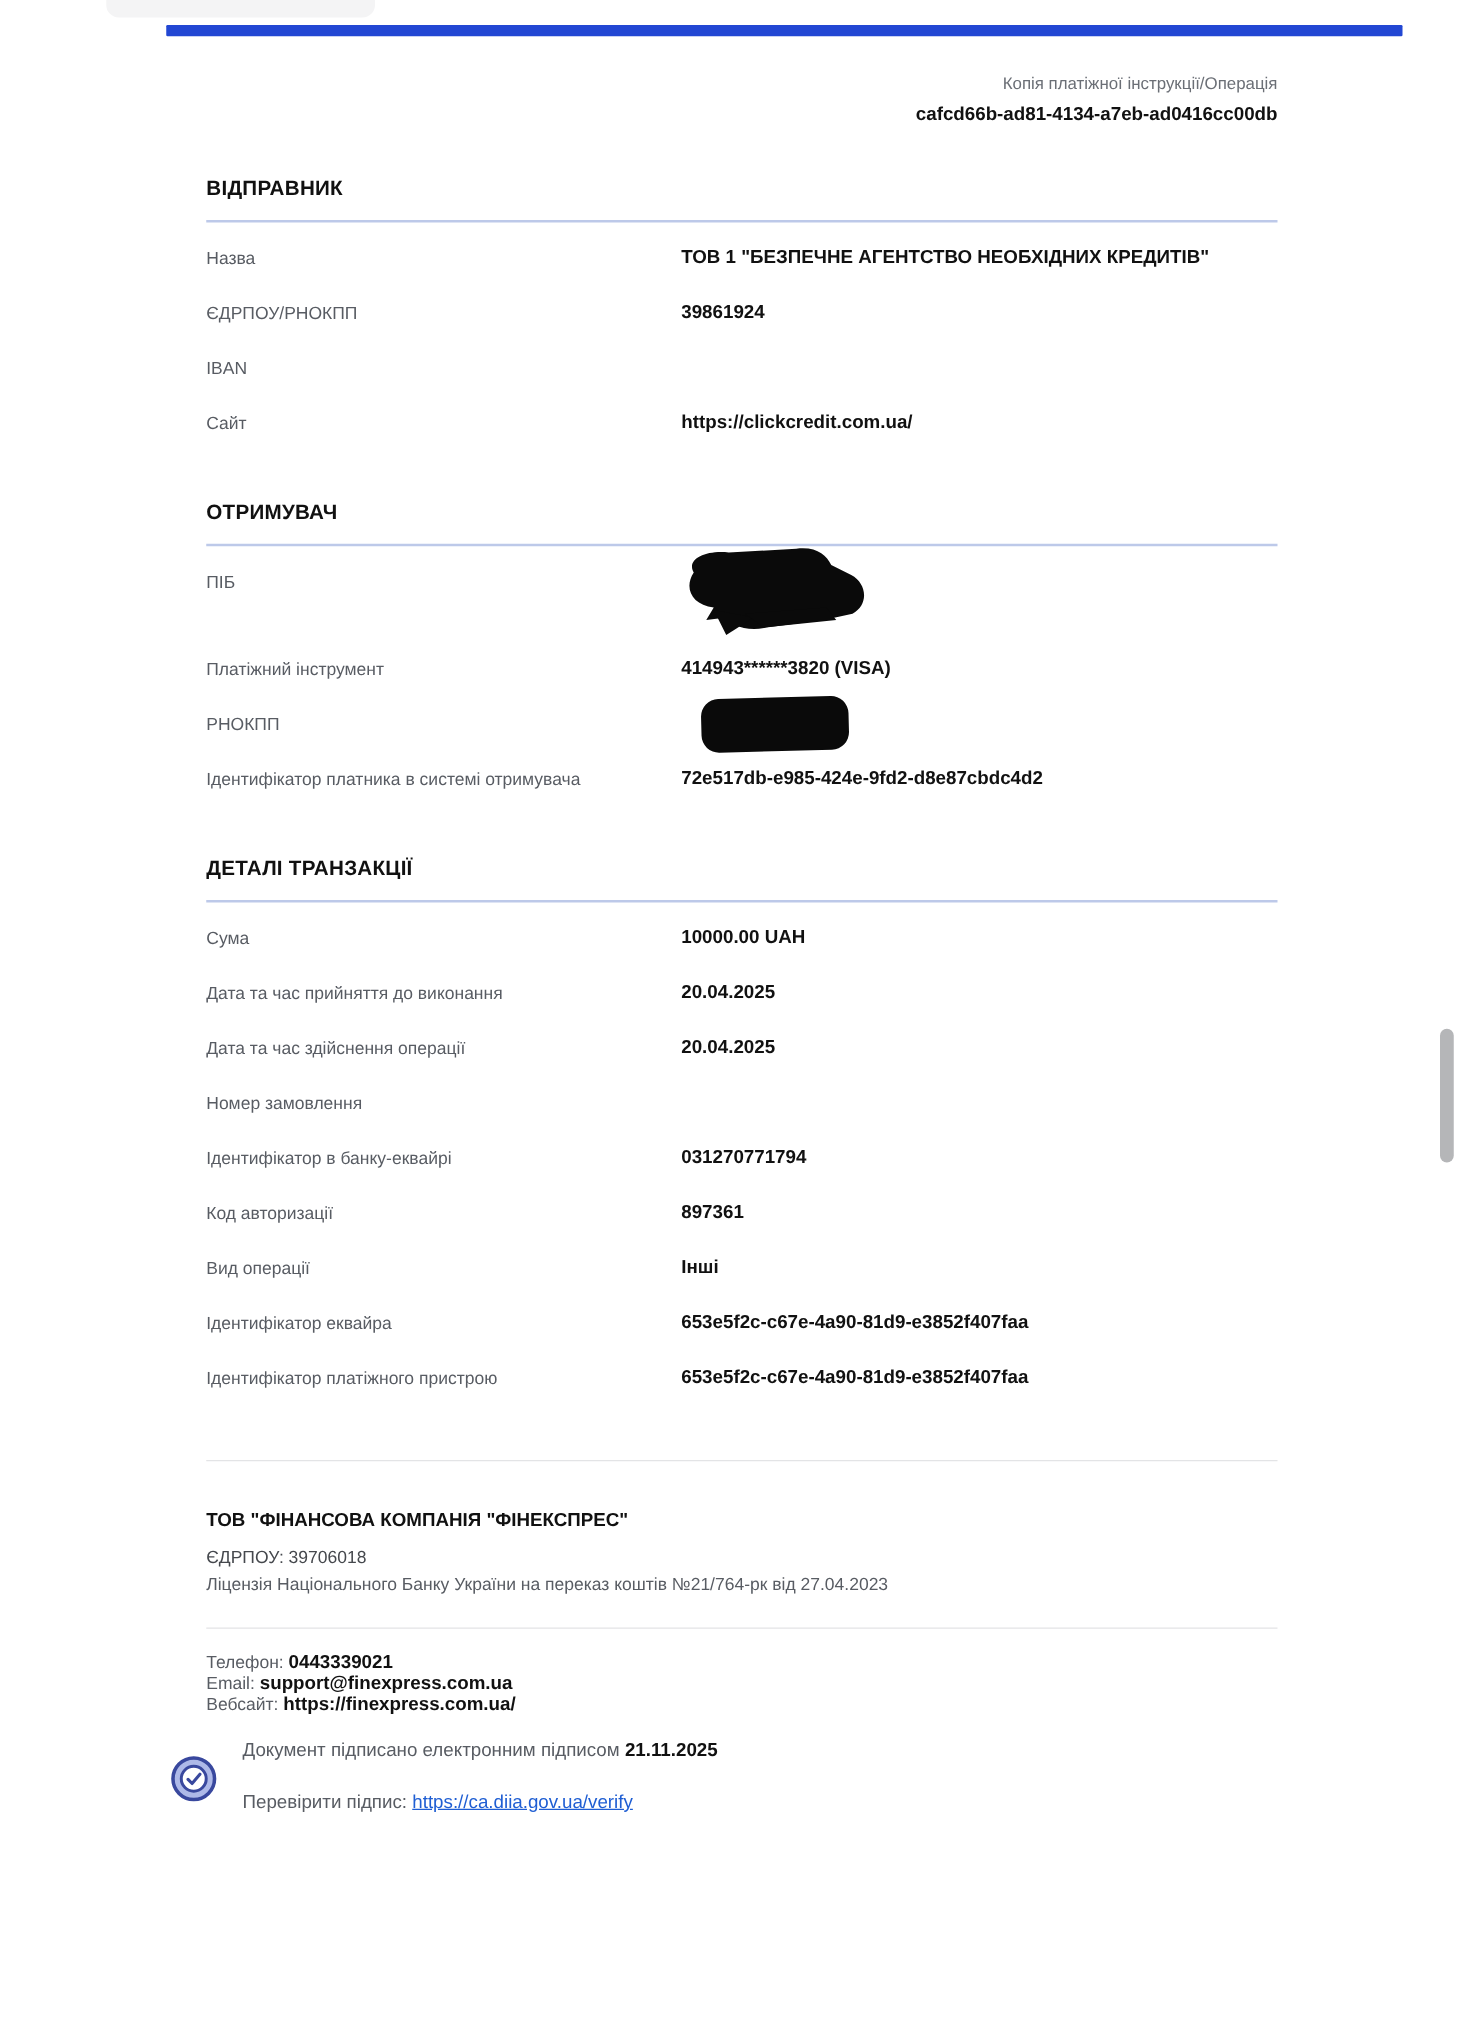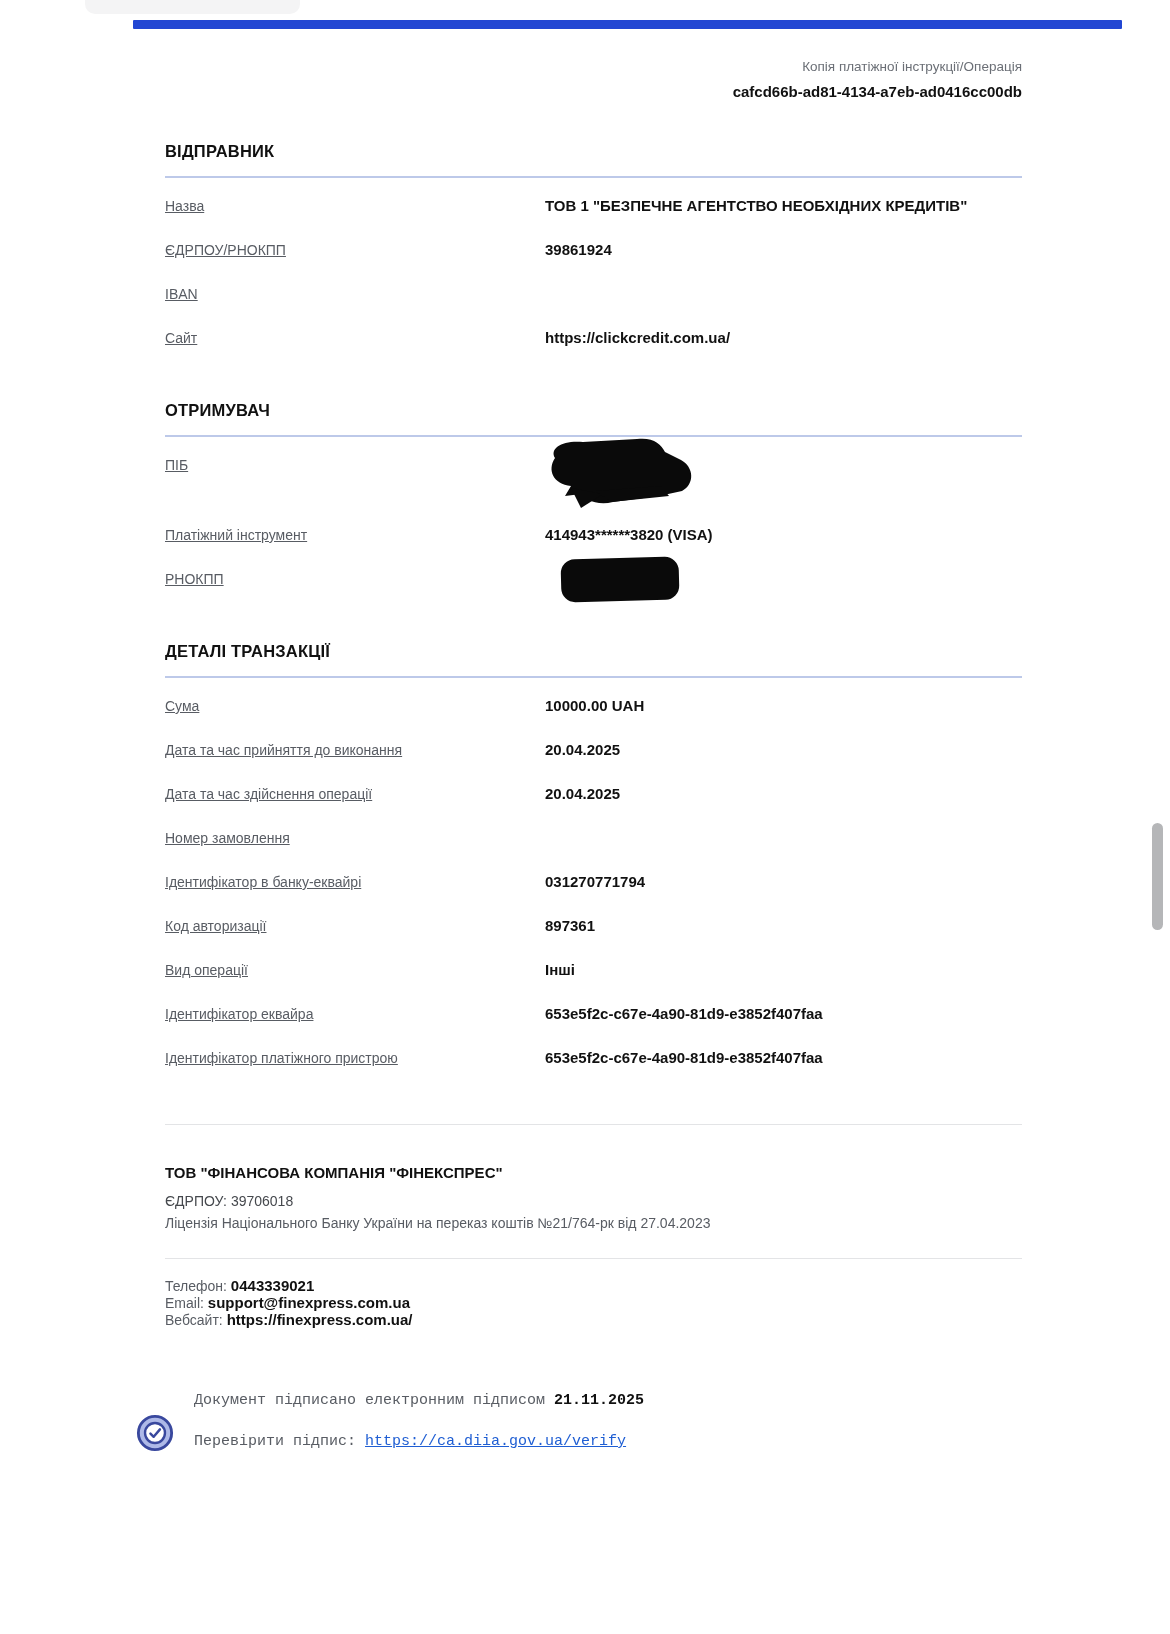--- a/index.html
+++ b/index.html
@@ -33,21 +33,21 @@
     font-size:16.5px;font-weight:bold;color:#111;letter-spacing:.2px;
     margin-top:40px;margin-bottom:0;line-height:20px;
   }
   .section-divider{
     height:2px;background:#bdc9e9;margin-top:15px;margin-bottom:6px;border:none;
   }
   .row{
     display:flex;align-items:flex-start;padding:13px 0;position:relative;
   }
   .row-label{
-    width:380px;flex:0 0 380px;font-size:14px;color:#585c63;line-height:18px;padding-right:10px;box-sizing:border-box;text-decoration:underline;
+    width:380px;flex:0 0 380px;font-size:14px;color:#585c63;line-height:18px;padding-right:10px;box-sizing:border-box;
   }
   .row-value{
     flex:1;font-size:15px;font-weight:bold;color:#111;line-height:18px;word-break:break-all;position:relative;
   }
   .redact-svg{position:absolute;pointer-events:none;}
   .redact-pib{left:-4px;top:-20px;}
   .redact-rnokpp{left:14px;top:-15px;}
   .gray-divider{
     height:1px;background:#e3e4e6;border:none;margin:0;
   }
@@ -61,21 +61,21 @@
   .footer-license{
     font-size:14px;color:#585c63;margin-top:4px;line-height:18px;
   }
   .contacts-divider{margin-top:26px;}
   .contacts-row{
     display:flex;justify-content:space-between;align-items:baseline;margin-top:18px;flex-direction:column;
   }
   .contact-item{font-size:14px;color:#585c63;white-space:nowrap;}
   .contact-item b{font-size:15px;color:#111;font-weight:bold;}
   .signature{
-    position:absolute;left:136px;top:1391px;display:flex;align-items:flex-end;font-family:Liberation Mono, monospace;
+    position:absolute;left:136px;top:1391px;display:flex;align-items:center;
   }
   .sig-icon{width:38px;height:38px;flex:0 0 38px;margin-top:2px;}
   .sig-text{margin-left:20px;}
   .sig-line1{font-size:15px;color:#585c63;line-height:20px;}
   .sig-line1 b{color:#111;font-weight:bold;}
   .sig-line2{font-size:15px;color:#585c63;line-height:20px;margin-top:21px;}
   .sig-line2 a{color:#1f5ed3;text-decoration:underline;font-weight:normal;}
   .scrollbar-thumb{
     position:absolute;right:7px;top:823px;width:11px;height:107px;
     background:#b5b6b8;border-radius:6px;
@@ -134,20 +134,24 @@
       <div class="row-value">414943******3820 (VISA)</div>
     </div>
     <div class="row">
       <div class="row-label">РНОКПП</div>
       <div class="row-value">
         <span style="padding-left:22px;">3</span>
         <svg class="redact-svg redact-rnokpp" width="124" height="50" viewBox="0 0 124 50">
           <rect x="2" y="3" width="118" height="43" rx="14" fill="#0a0a0a" transform="rotate(-1.5 60 24)"></rect>
         </svg>
       </div>
+    </div>
+    <div class="row">
+      <div class="row-label">Ідентифікатор платника в системі отримувача</div>
+      <div class="row-value">72e517db-e985-424e-9fd2-d8e87cbdc4d2</div>
     </div>
   </div>
 
   <div class="section">
     <div class="section-title">ДЕТАЛІ ТРАНЗАКЦІЇ</div>
     <div class="section-divider"></div>
 
     <div class="row">
       <div class="row-label">Сума</div>
       <div class="row-value">10000.00 UAH</div>

